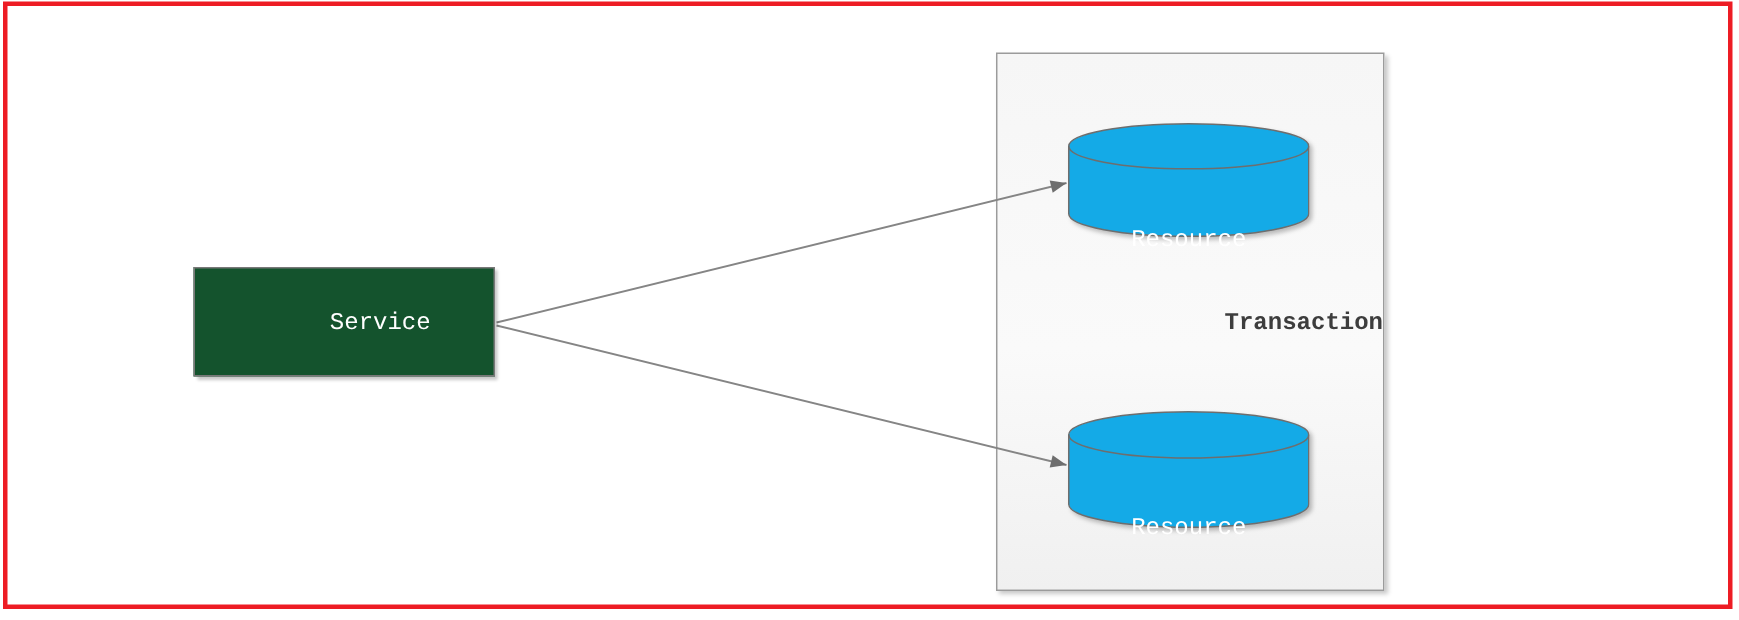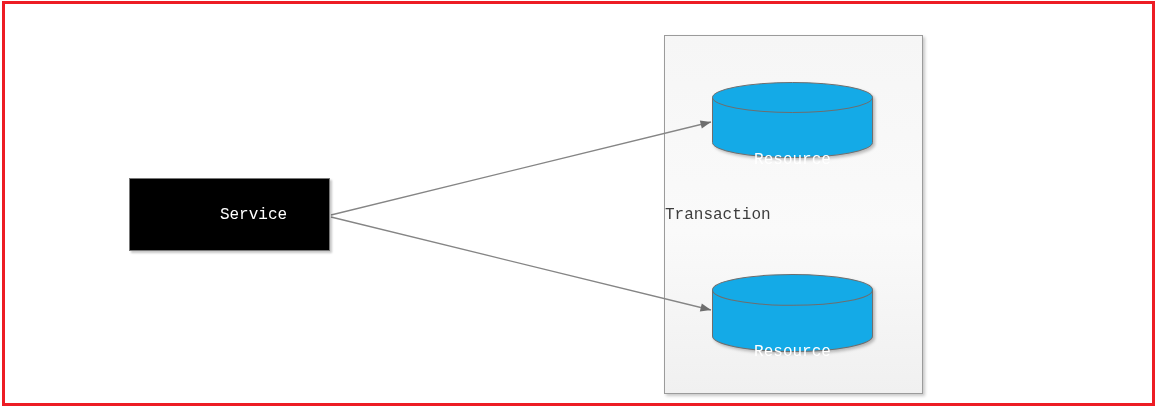--- a/index.html
+++ b/index.html
@@ -32,21 +32,21 @@
     width: 1159px;
     height: 413px;
   }
   .node-service {
     position: absolute;
     left: 129px;
     top: 178px;
     width: 201px;
     height: 73px;
     box-sizing: border-box;
-    background: #000000;
+    background: #14532d;
     border: 1px solid #787878;
     box-shadow: 2px 2px 2px rgba(0,0,0,0.22);
     display: flex;
     align-items: center;
     justify-content: center;
     padding-left: 48px;
   }
   .node-service .label {
     color: #ffffff;
     font-size: 16px;
@@ -62,25 +62,26 @@
     box-sizing: border-box;
     background: linear-gradient(180deg, #f6f6f6 0%, #fafafa 55%, #f0f0f0 100%);
     border: 1px solid #9b9b9b;
     box-shadow: 2px 2px 3px rgba(0,0,0,0.22);
   }
   .container-label {
     position: absolute;
     left: 0;
     right: 0;
     top: 170px;
-    text-align: left;
+    text-align: right;
     color: #3d3d3d;
     font-size: 16px;
     line-height: 18px;
     white-space: nowrap;
+    font-weight: bold;
   }
   .cylinder {
     position: absolute;
     width: 161px;
   }
   .cylinder.cyl-top    { left: 712px; top: 82px;  height: 76px; }
   .cylinder.cyl-bottom { left: 712px; top: 274px; height: 78px; }
   .cylinder svg {
     display: block;
     width: 100%;

